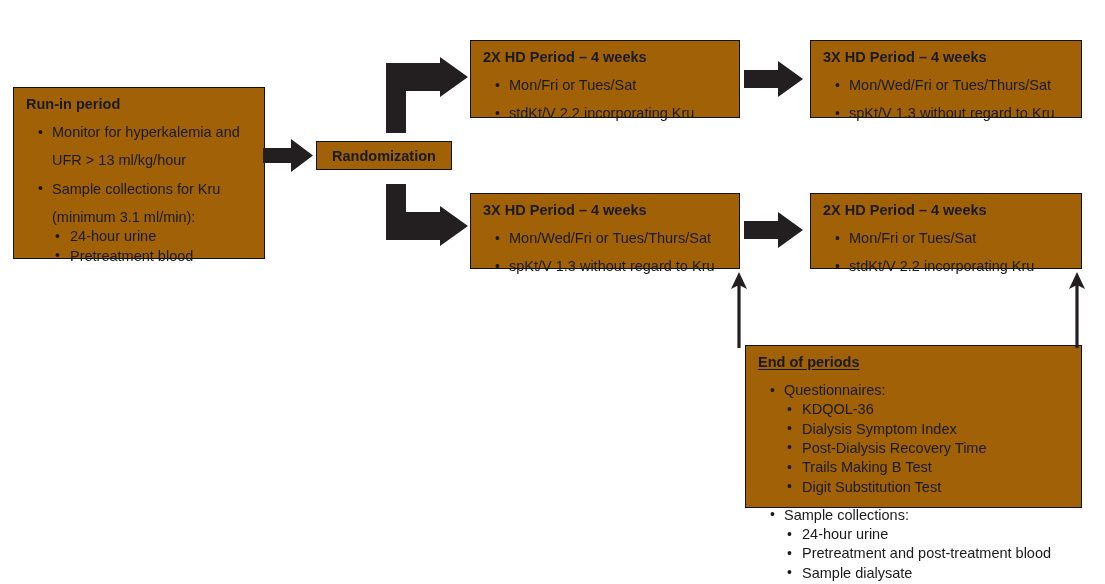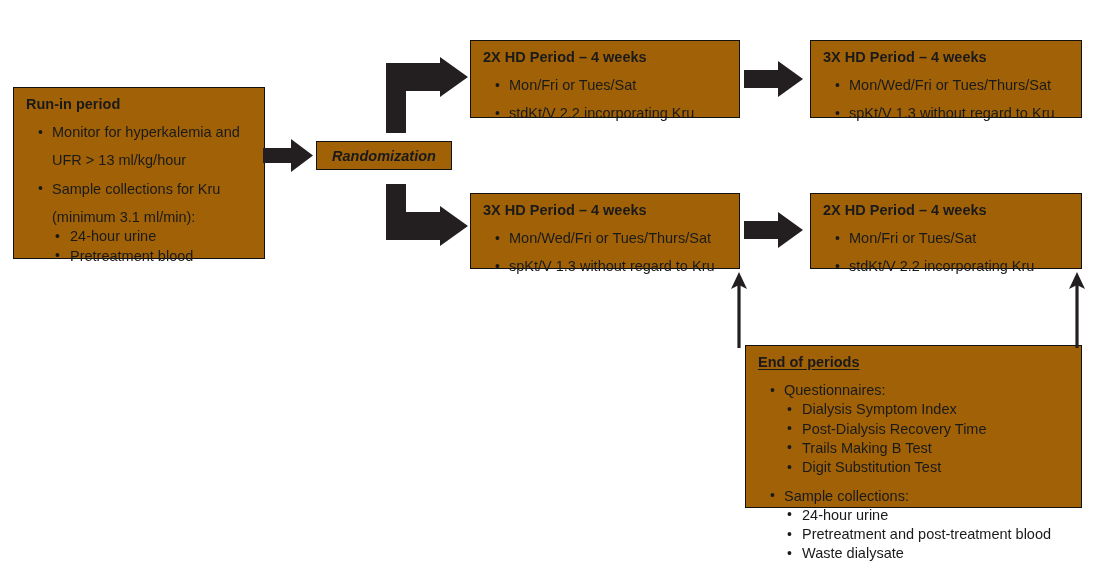--- a/index.html
+++ b/index.html
@@ -86,21 +86,20 @@
     position: absolute;
     overflow: visible;
   }
   .center-label {
     display: flex;
     align-items: center;
     justify-content: center;
     font-weight: bold;
     font-size: 14.5px;
     padding: 0;
-    font-style: italic;
   }
 
   
   #box-runin     { left: 13px;  top: 87px;  width: 252px; height: 172px; }
   #box-random    { left: 316px; top: 141px; width: 136px; height: 29px; }
   #box-p1-top    { left: 470px; top: 40px;  width: 270px; height: 78px; }
   #box-p2-top    { left: 810px; top: 40px;  width: 272px; height: 78px; }
   #box-p1-bot    { left: 470px; top: 193px; width: 270px; height: 76px; }
   #box-p2-bot    { left: 810px; top: 193px; width: 272px; height: 76px; }
   #box-endper    { left: 745px; top: 345px; width: 337px; height: 163px; }
@@ -167,32 +166,33 @@
       <li>stdKt/V 2.2 incorporating Kru</li>
     </ul>
   </div>
 
   <div class="box" id="box-endper">
     <div class="box-title underline">End of periods</div>
     <ul class="lvl1">
       <li>
         <span>Questionnaires:</span>
         <ul class="lvl2">
+          <li>KDQOL-36</li>
           <li>Dialysis Symptom Index</li>
           <li>Post-Dialysis Recovery Time</li>
           <li>Trails Making B Test</li>
           <li>Digit Substitution Test</li>
         </ul>
       </li>
       <li>
         <span>Sample collections:</span>
         <ul class="lvl2">
           <li>24-hour urine</li>
           <li>Pretreatment and post-treatment blood</li>
-          <li>Waste dialysate</li>
+          <li>Sample dialysate</li>
         </ul>
       </li>
     </ul>
   </div>
 
   <svg class="arrow-svg" style="left:263px; top:136px;" width="54" height="40" viewBox="0 0 54 40">
     <polygon points="0,12 28,12 28,3 50,19.5 28,36 28,27 0,27" fill="#231f20"></polygon>
   </svg>
 
   <svg class="arrow-svg" style="left:384px; top:57px;" width="86" height="76" viewBox="0 0 86 76">

